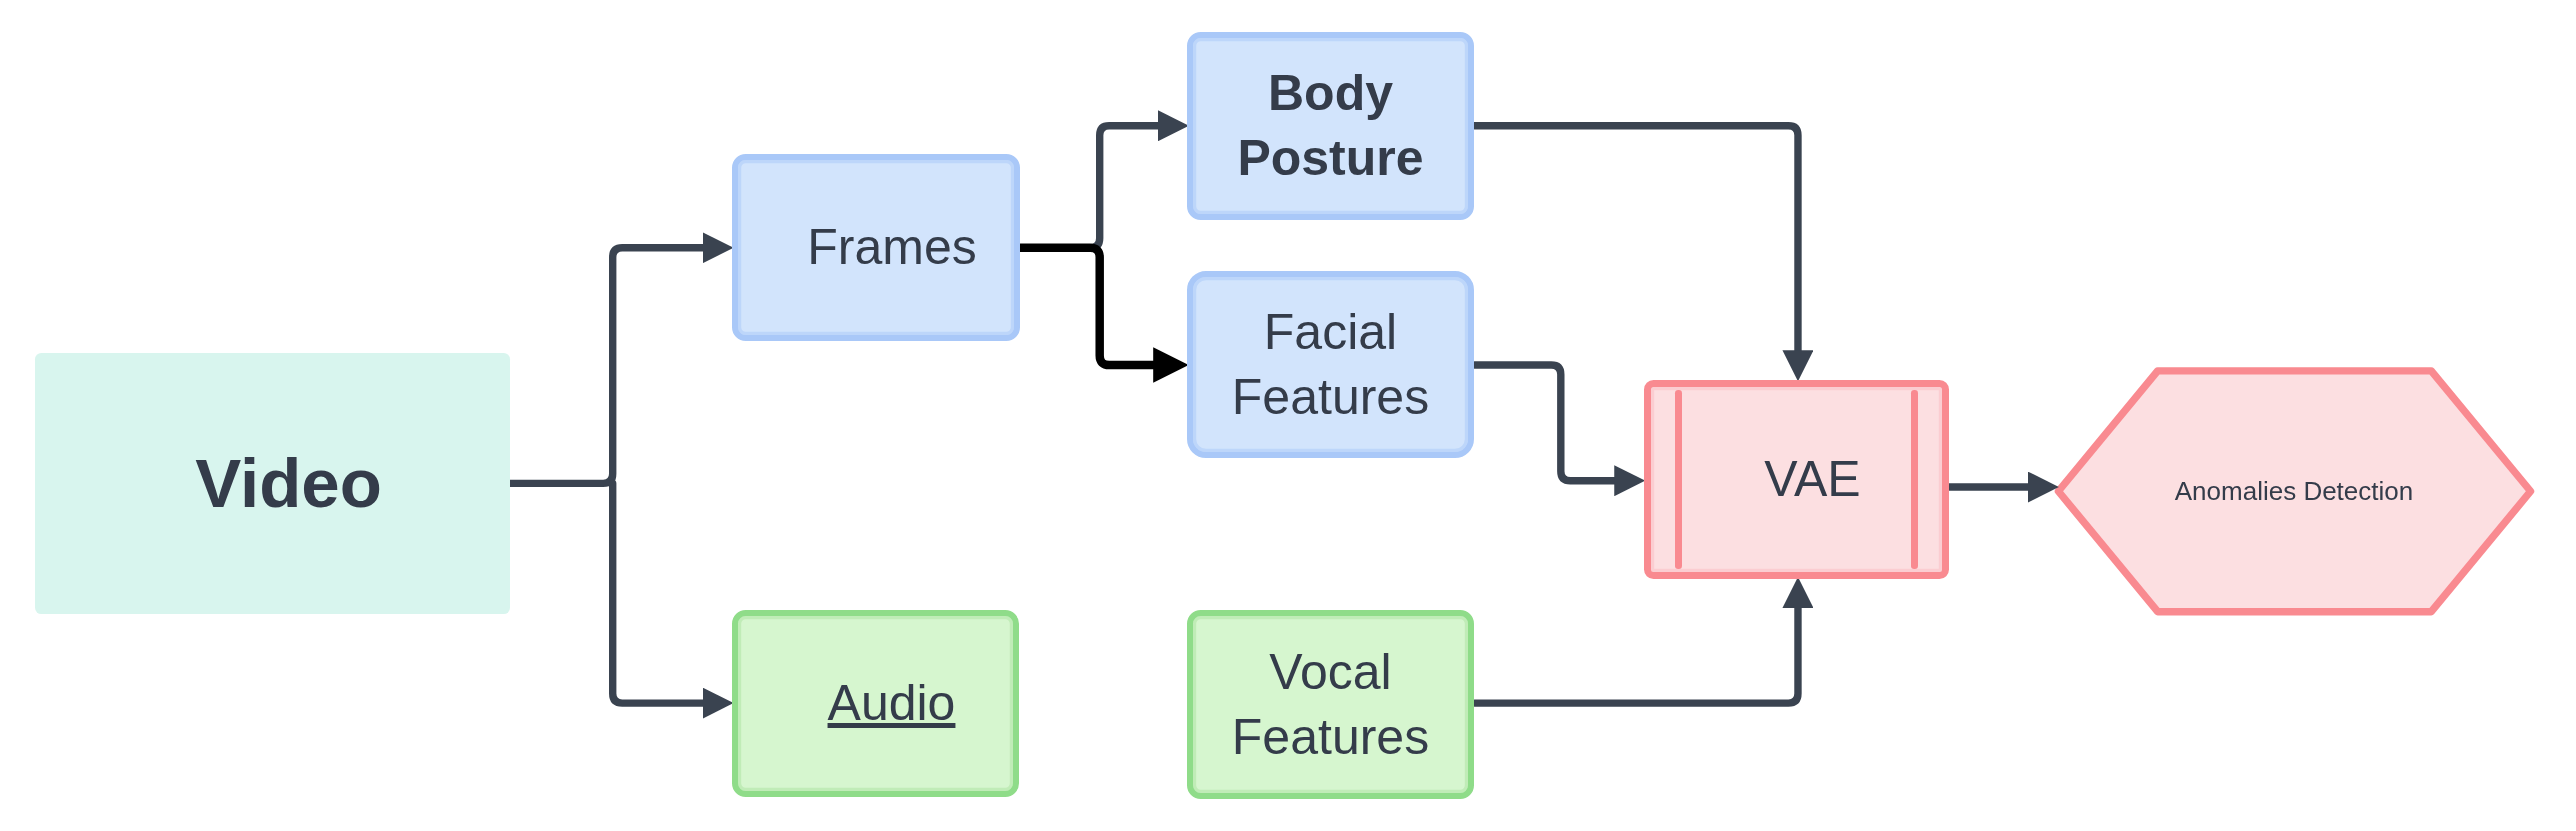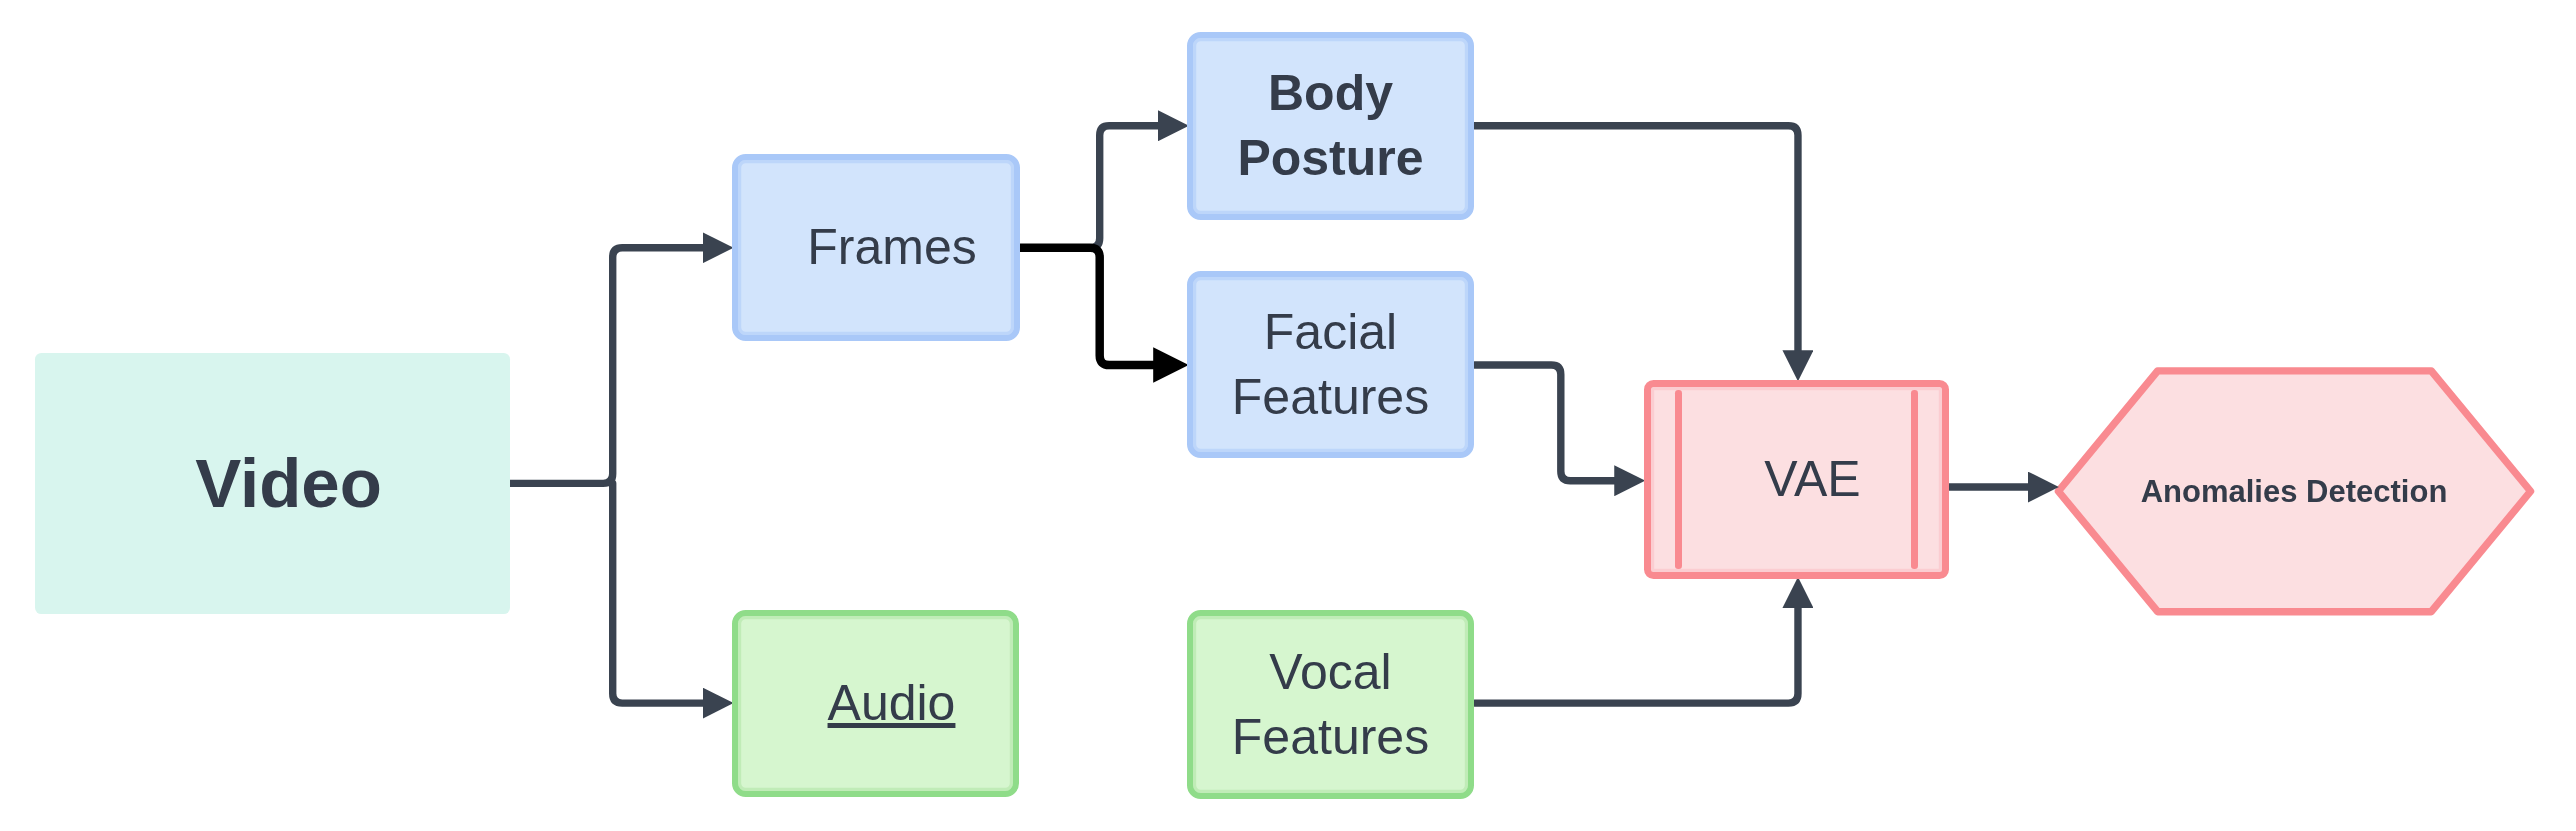--- a/index.html
+++ b/index.html
@@ -21,34 +21,34 @@
   }
   .rect{border-radius:13.7px;border:6.9px solid;}
   .blue {background:var(--blue-fill); border-color:var(--blue-border);  box-shadow:inset 0 0 0 3.2px var(--blue-inner);}
   .green{background:var(--green-fill);border-color:var(--green-border); box-shadow:inset 0 0 0 3.2px var(--green-inner);}
   .pink {background:var(--pink-fill); border-color:var(--pink-border);  box-shadow:inset 0 0 0 3.2px var(--pink-inner);}
   .teal {background:var(--teal-fill); border-color:var(--teal-border);}
 
   #node-video{left:35px;top:353px;width:475px;height:261px;border-radius:6.3px;border-width:6.3px;font-weight:bold;font-size:69px;}
   #node-frames{left:732px;top:154px;width:288px;height:187px;}
   #node-body-posture{left:1187px;top:32px;width:287px;height:188px;padding:0 34px;font-weight:bold;}
-  #node-facial-features{left:1187px;top:271px;width:287px;height:187px;padding:12px 34px;}
+  #node-facial-features{left:1187px;top:271px;width:287px;height:187px;padding:12px 34px;border-radius:19px;}
   #node-audio{left:732px;top:610px;width:287px;height:187px;text-decoration:underline;}
   #node-vocal-features{left:1187px;top:610px;width:287px;height:189px;padding:0 34px;}
   #node-vae{left:1644px;top:380px;width:305px;height:199px;border-radius:9.5px;border-width:7.4px;}
   .vae-inner{
     position:absolute;top:3.2px;bottom:3.2px;width:6.9px;
     background:var(--pink-border);border-radius:3.2px;
   }
   .vae-inner.left{left:24px;}
   .vae-inner.right{right:24px;}
   #hex-label{
     position:absolute;left:2058px;top:371px;width:472px;height:241px;
     display:flex;align-items:center;justify-content:center;
-    font-weight:bold;font-size:31px;color:var(--text);white-space:nowrap;text-align:right;
+    font-weight:normal;font-size:26px;color:var(--text);white-space:nowrap;text-align:right;
   }
 </style>
 </head>
 <body>
 
 <div id="canvas" style="--text: #343c4a; --teal-fill: #d8f5ee; --teal-border: #15b8a2; --blue-fill: #d2e4fc; --blue-border: #a9c8f8; --blue-inner: #bdd6fa; --green-fill: #d6f6cf; --green-border: #8fdc89; --green-inner: #c0ecb7; --pink-fill: #fcdfe1; --pink-border: #f98a90; --pink-inner: #fbcdd1;">
 
   <svg id="edge-layer" viewBox="0 0 4877 1575" xmlns="http://www.w3.org/2000/svg">
     <defs>
       <marker id="arrow-slate" markerUnits="strokeWidth" markerWidth="4.2" markerHeight="4.2" viewBox="0 0 4 4" refX="0.4" refY="2" orient="auto">

